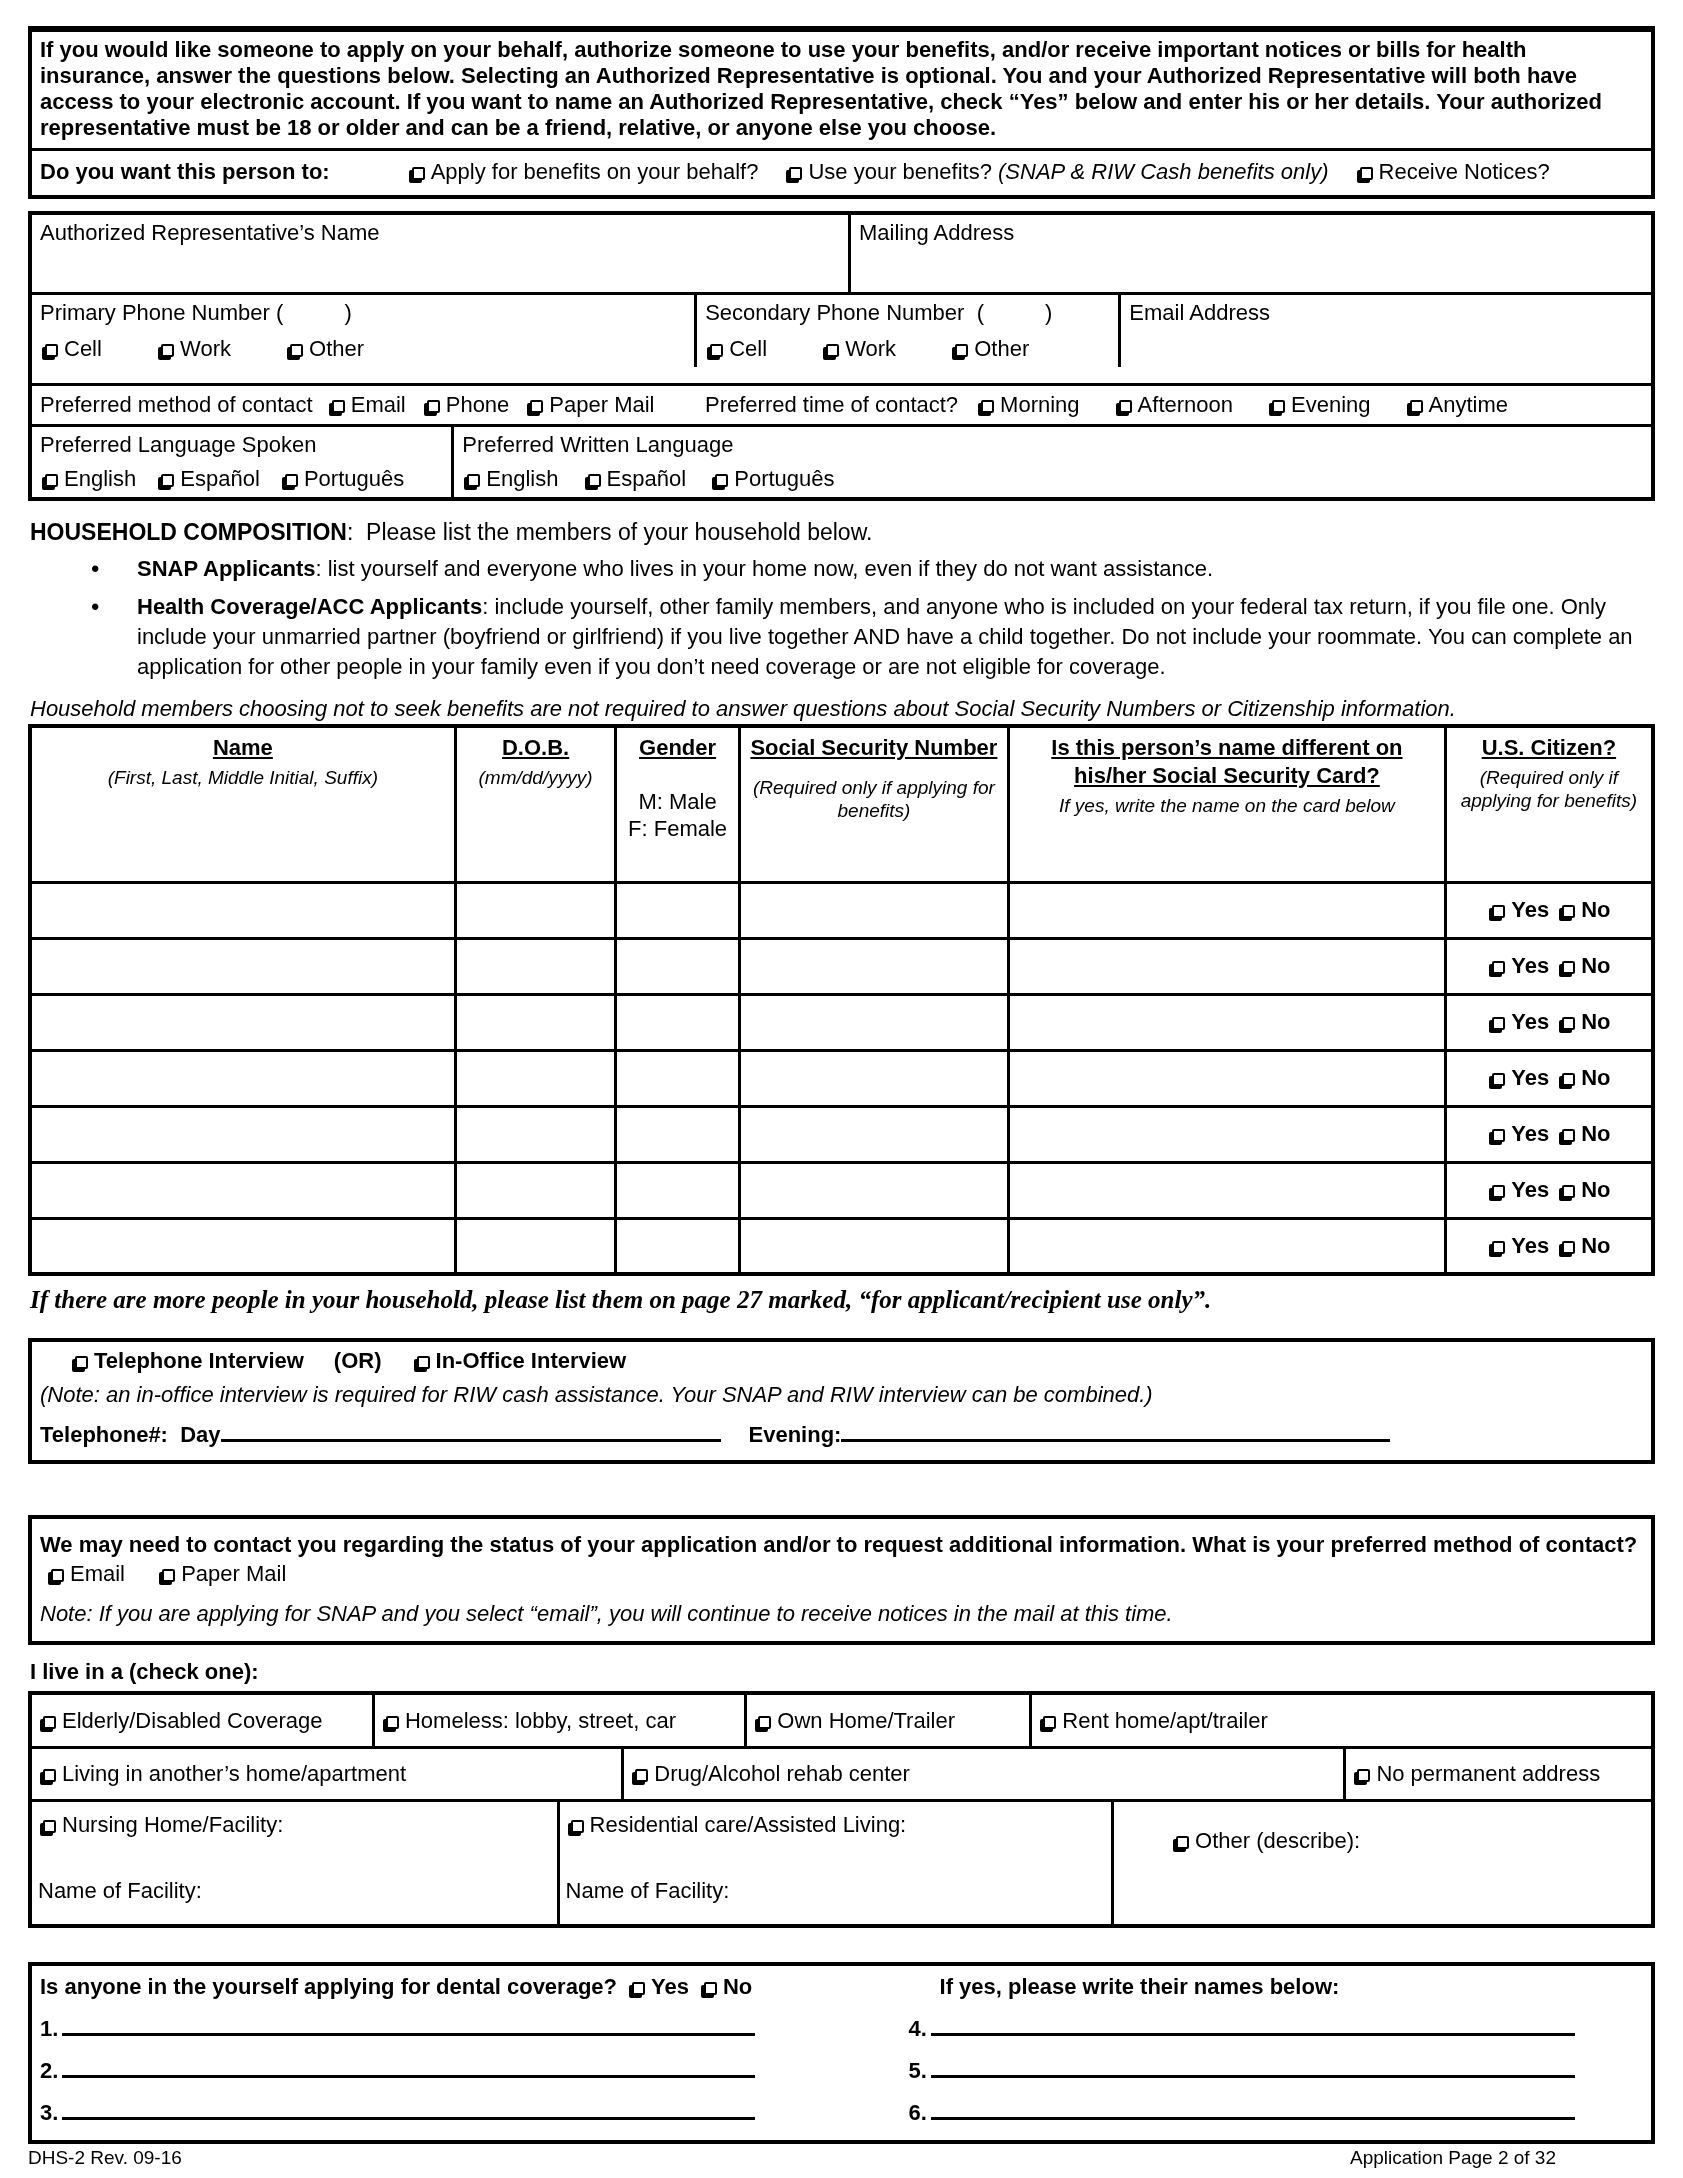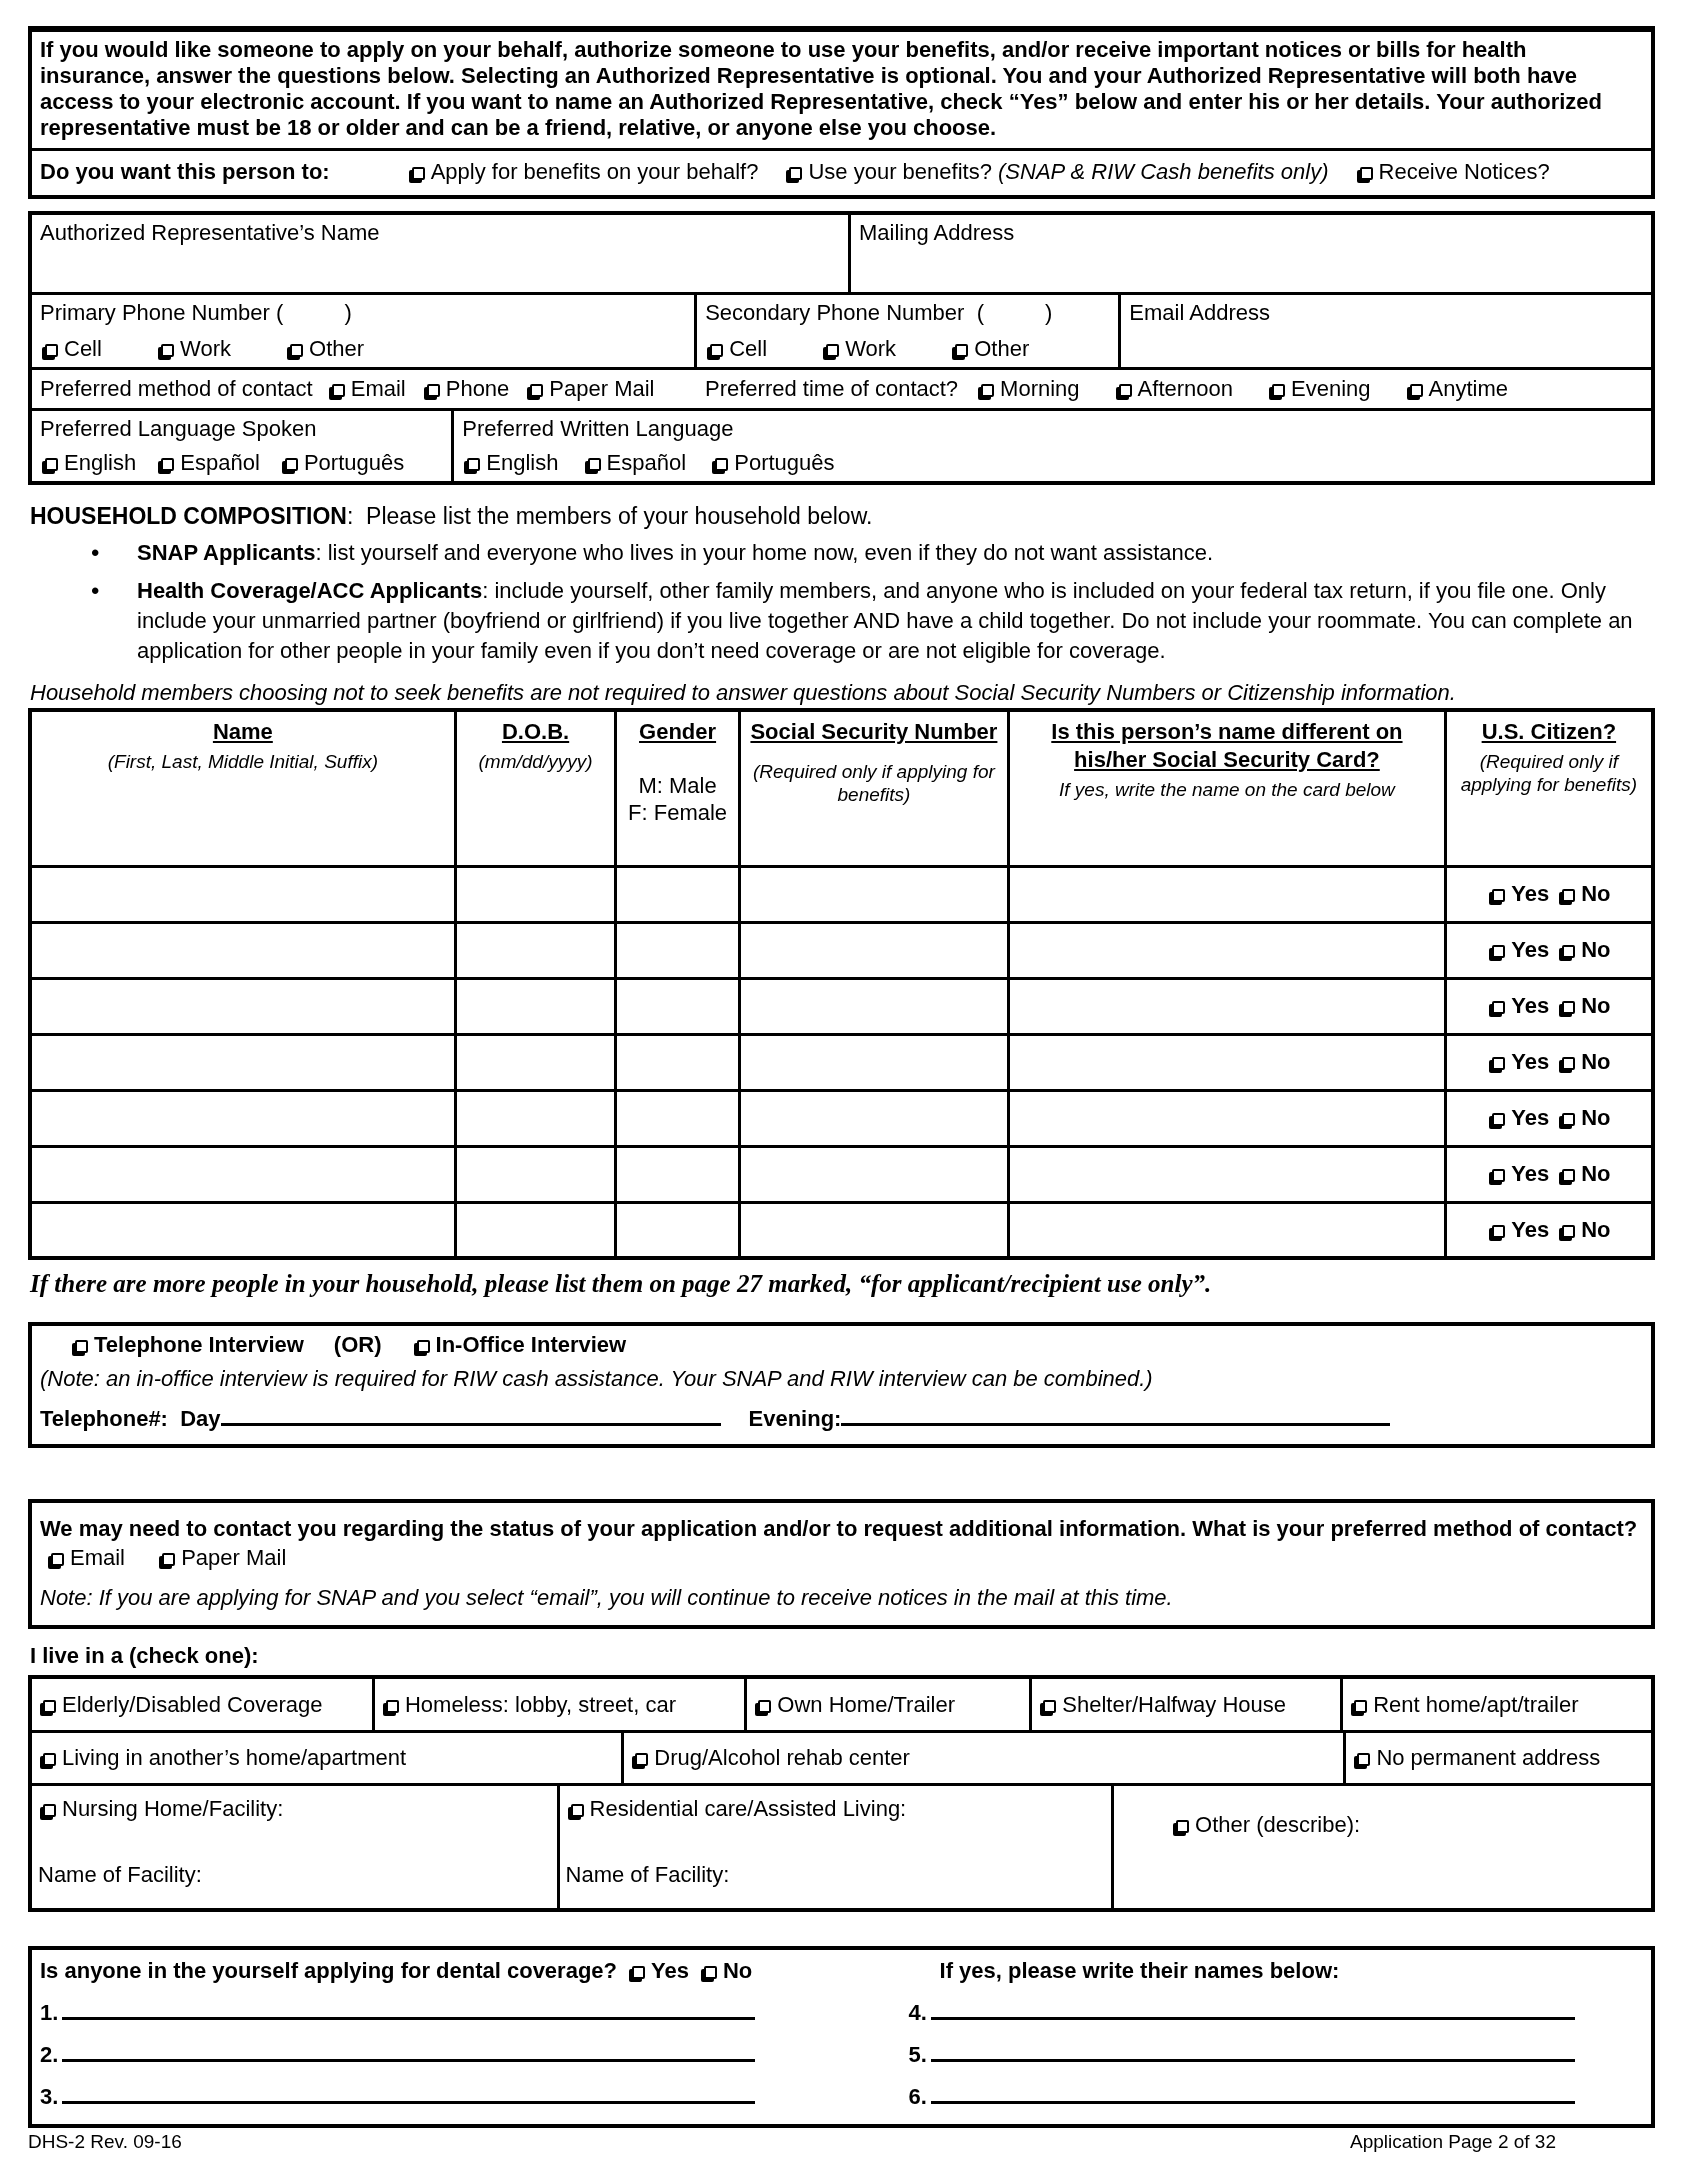--- a/index.html
+++ b/index.html
@@ -117,21 +117,21 @@
       <div class="c" style="width:26.2%;">
         <div class="pre">Secondary Phone Number  (          )</div>
         <div class="cbline">
           <span class="opt"><span class="cb"></span><span>Cell</span></span>
           <span class="opt"><span class="cb"></span><span>Work</span></span>
           <span class="opt"><span class="cb"></span><span>Other</span></span>
         </div>
       </div>
       <div class="c" style="width:32.9%;"><span>Email Address</span></div>
     </div>
-    <div class="r" style="min-height:41px;">
+    <div class="r" style="min-height:41px;margin-top:16px;">
       <div class="c methods" style="width:100%; display:flex; align-items:baseline; padding-top:6px;">
         <span style="margin-right:14px;">Preferred method of contact</span>
         <span class="opt"><span class="cb"></span><span>Email</span></span>
         <span class="opt"><span class="cb"></span><span>Phone</span></span>
         <span class="opt"><span class="cb"></span><span>Paper Mail</span></span>
         <span style="flex:1;"></span>
         <span class="times" style="display:inline-flex; align-items:baseline; margin-right:119px;">
           <span>Preferred time of contact?</span>
           <span class="opt"><span class="cb"></span><span>Morning</span></span>
           <span class="opt"><span class="cb"></span><span>Afternoon</span></span>
@@ -305,23 +305,20 @@
         <div class="c" style="width:21.0%;">
             <span class="opt" style="white-space:normal;"><span class="cb"></span><span>Elderly/Disabled Coverage</span></span>
           </div>
         <div class="c" style="width:23.0%;">
             <span class="opt" style="white-space:normal;"><span class="cb"></span><span>Homeless: lobby, street, car</span></span>
           </div>
         <div class="c" style="width:17.6%;">
             <span class="opt" style="white-space:normal;"><span class="cb"></span><span>Own Home/Trailer</span></span>
           </div>
         <div class="c" style="width:19.2%;">
-            <span class="opt" style="white-space:normal;"><span class="cb"></span><span>Shelter/Halfway House</span></span>
-          </div>
-        <div class="c" style="width:19.2%;">
             <span class="opt" style="white-space:normal;"><span class="cb"></span><span>Rent home/apt/trailer</span></span>
           </div>
       </div>
       <div class="r r2">
         <div class="c" style="width:36.4%;">
             <span class="opt" style="white-space:normal;"><span class="cb"></span><span>Living in another’s home/apartment</span></span>
           </div>
         <div class="c" style="width:44.6%;">
             <span class="opt" style="white-space:normal;"><span class="cb"></span><span>Drug/Alcohol rehab center</span></span>
           </div>

